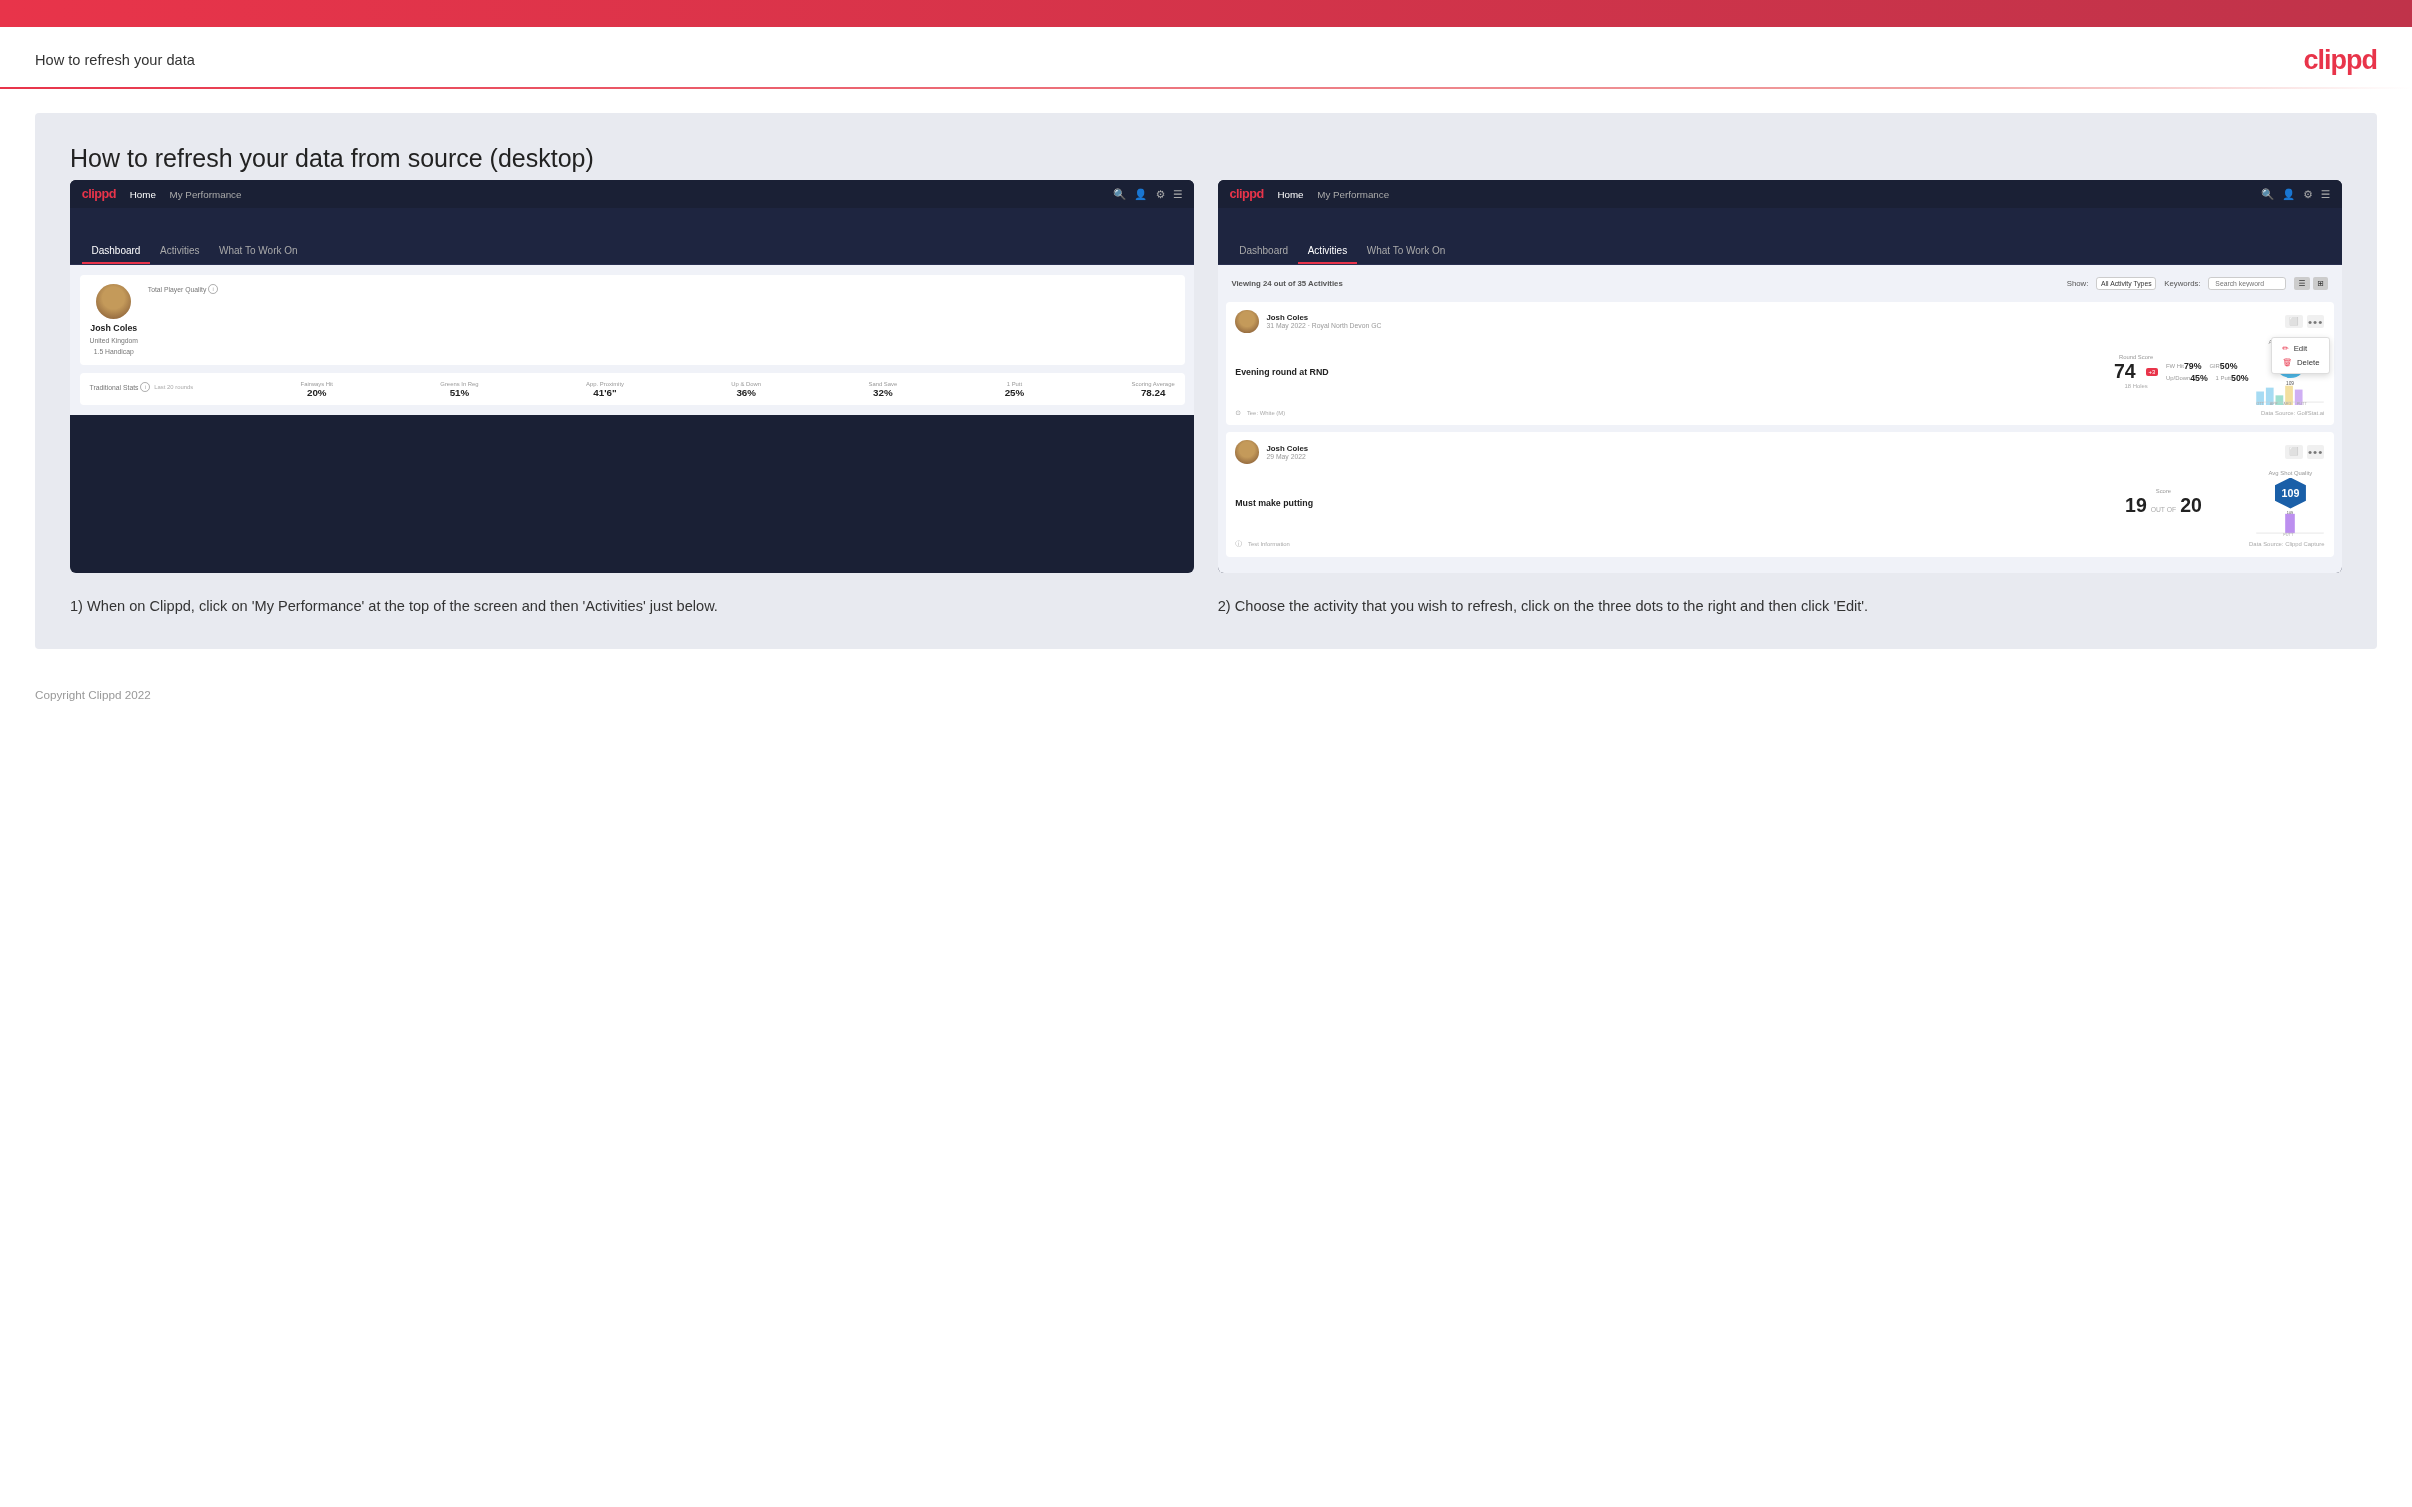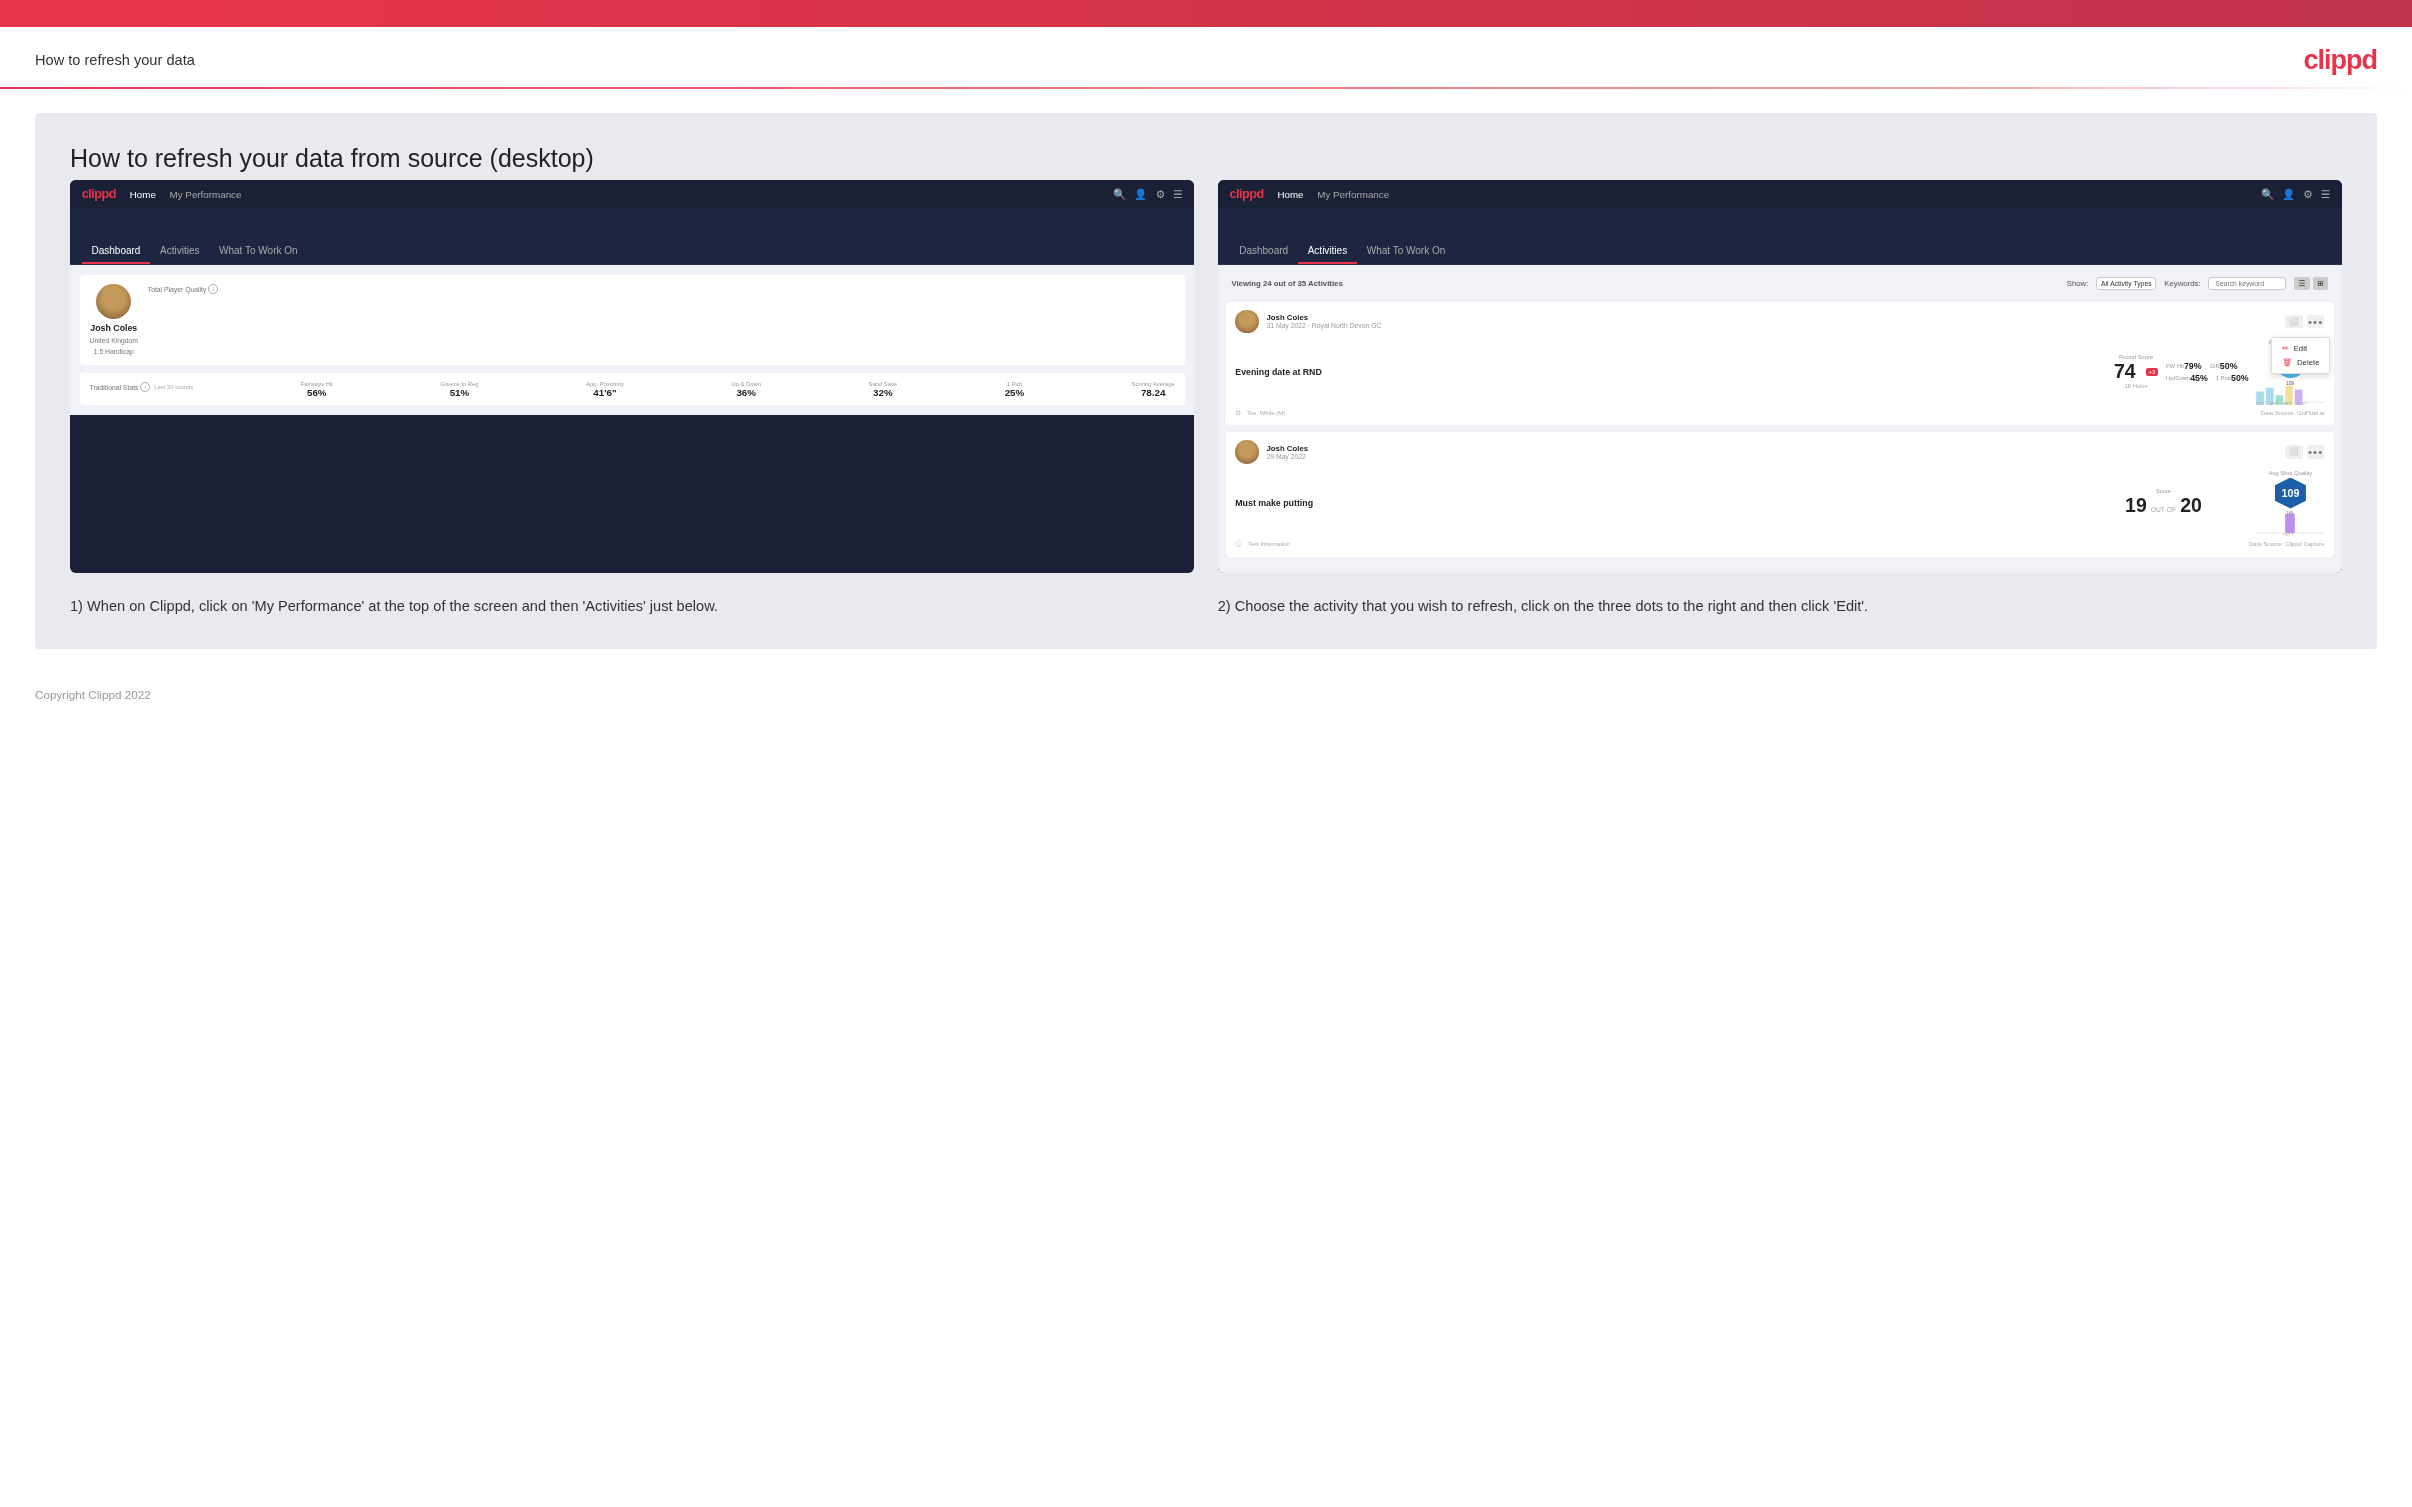--- a/index.html
+++ b/index.html
@@ -664,21 +664,21 @@
 
         <div class="ss-stats-row">
           <div class="ss-traditional-label">
             <span>Traditional Stats</span>
             <span class="info-icon">i</span>
             <br>
             <span style="font-size:5.9px;color:#aaa;">Last 20 rounds</span>
           </div>
           <div class="ss-stat-group">
             <div class="ss-stat-label">Fairways Hit</div>
-            <div class="ss-stat-value">56%</div>
+            <div class="ss-stat-value">20%</div>
           </div>
           <div class="ss-stat-group">
             <div class="ss-stat-label">Greens In Reg</div>
             <div class="ss-stat-value">51%</div>
           </div>
           <div class="ss-stat-group">
             <div class="ss-stat-label">App. Proximity</div>
             <div class="ss-stat-value">41'6"</div>
           </div>
           <div class="ss-stat-group">
@@ -754,21 +754,21 @@
             <div class="edit-delete-item">
               <span class="edit-icon-small">✏</span>
               <span>Edit</span>
             </div>
             <div class="edit-delete-item">
               <span class="delete-icon-small">🗑</span>
               <span>Delete</span>
             </div>
           </div>
           <div class="activity-body">
-            <div class="activity-title">Evening date at RND</div>
+            <div class="activity-title">Evening round at RND</div>
             <div class="score-section">
               <div class="score-label">Round Score</div>
               <div class="score-small-row">
                 <div class="score-big">74</div>
                 <div class="score-badge">+3</div>
               </div>
               <div style="font-size:5.9px;color:#aaa;">18 Holes</div>
             </div>
             <div class="fw-gir-section">
               <div class="fw-gir-row">

